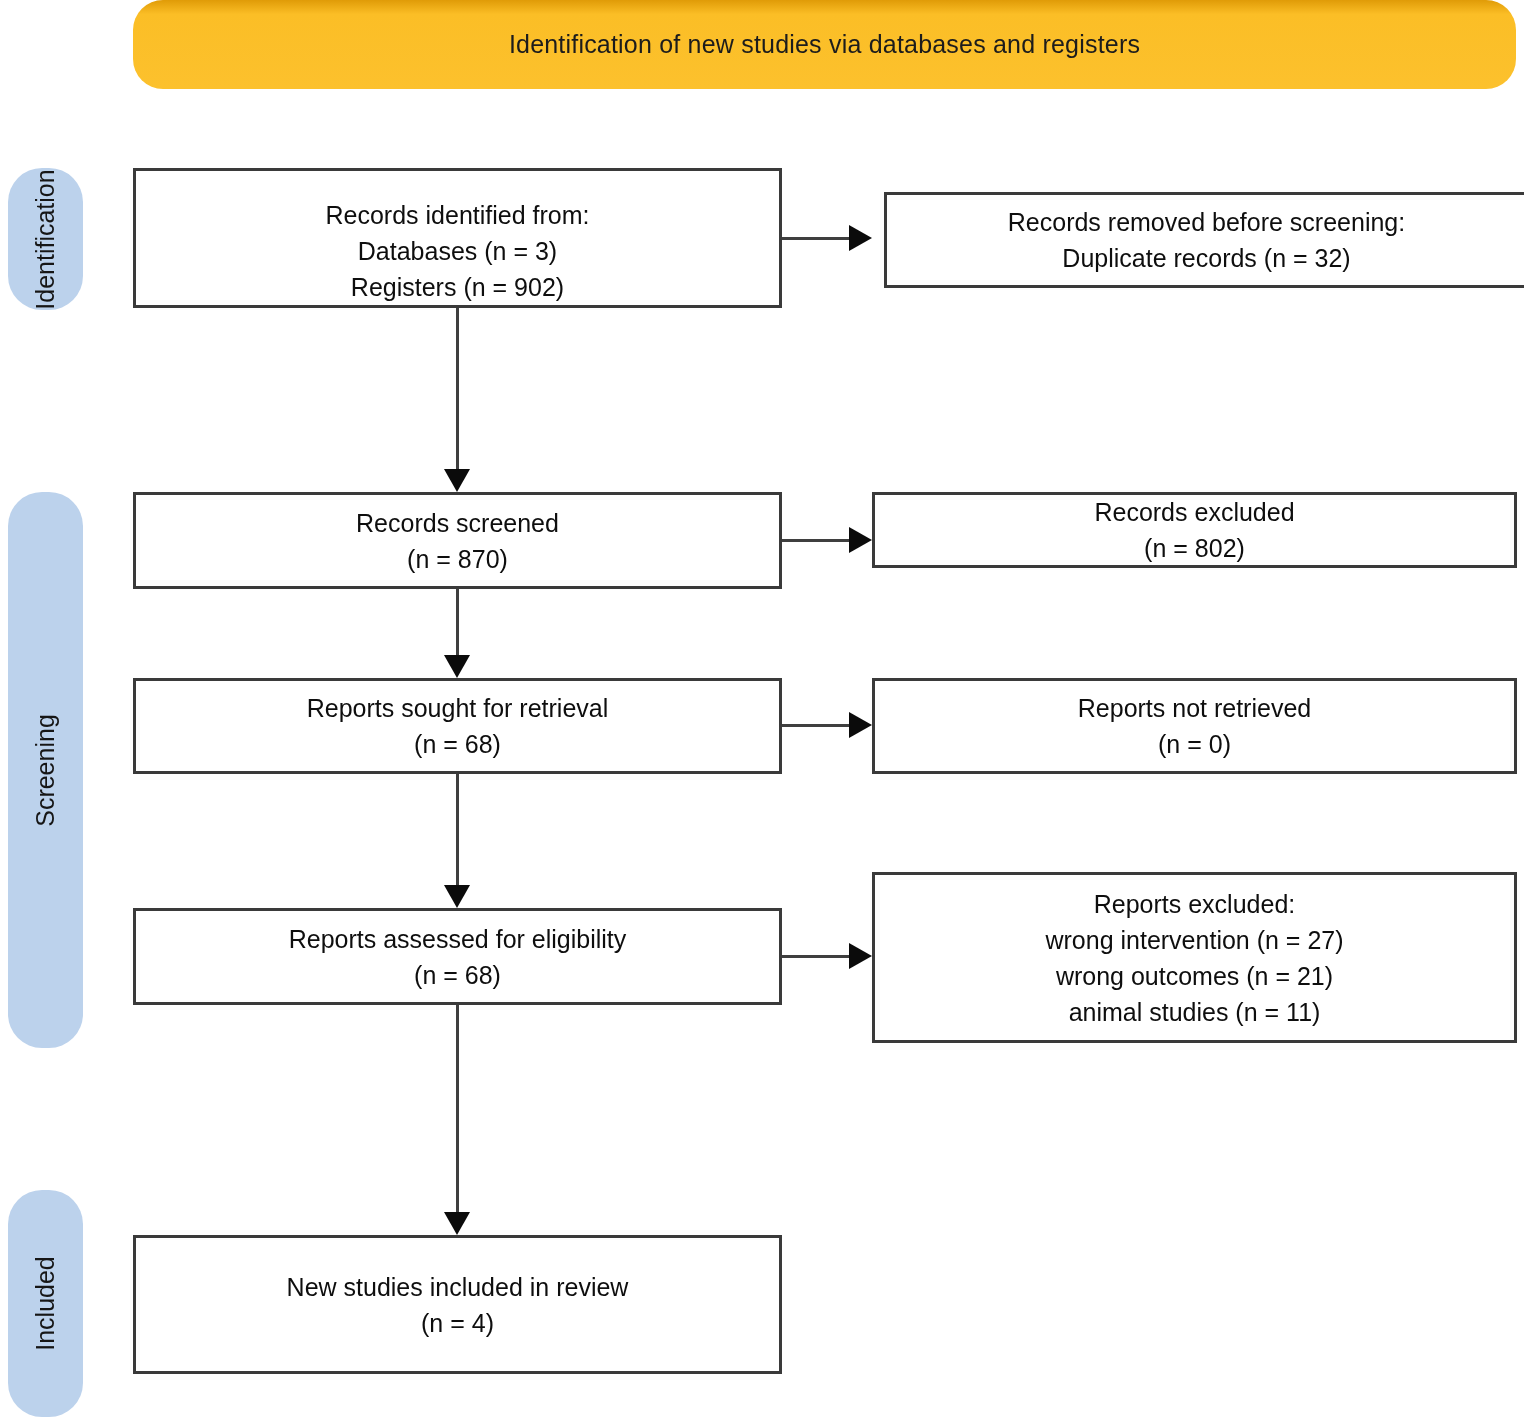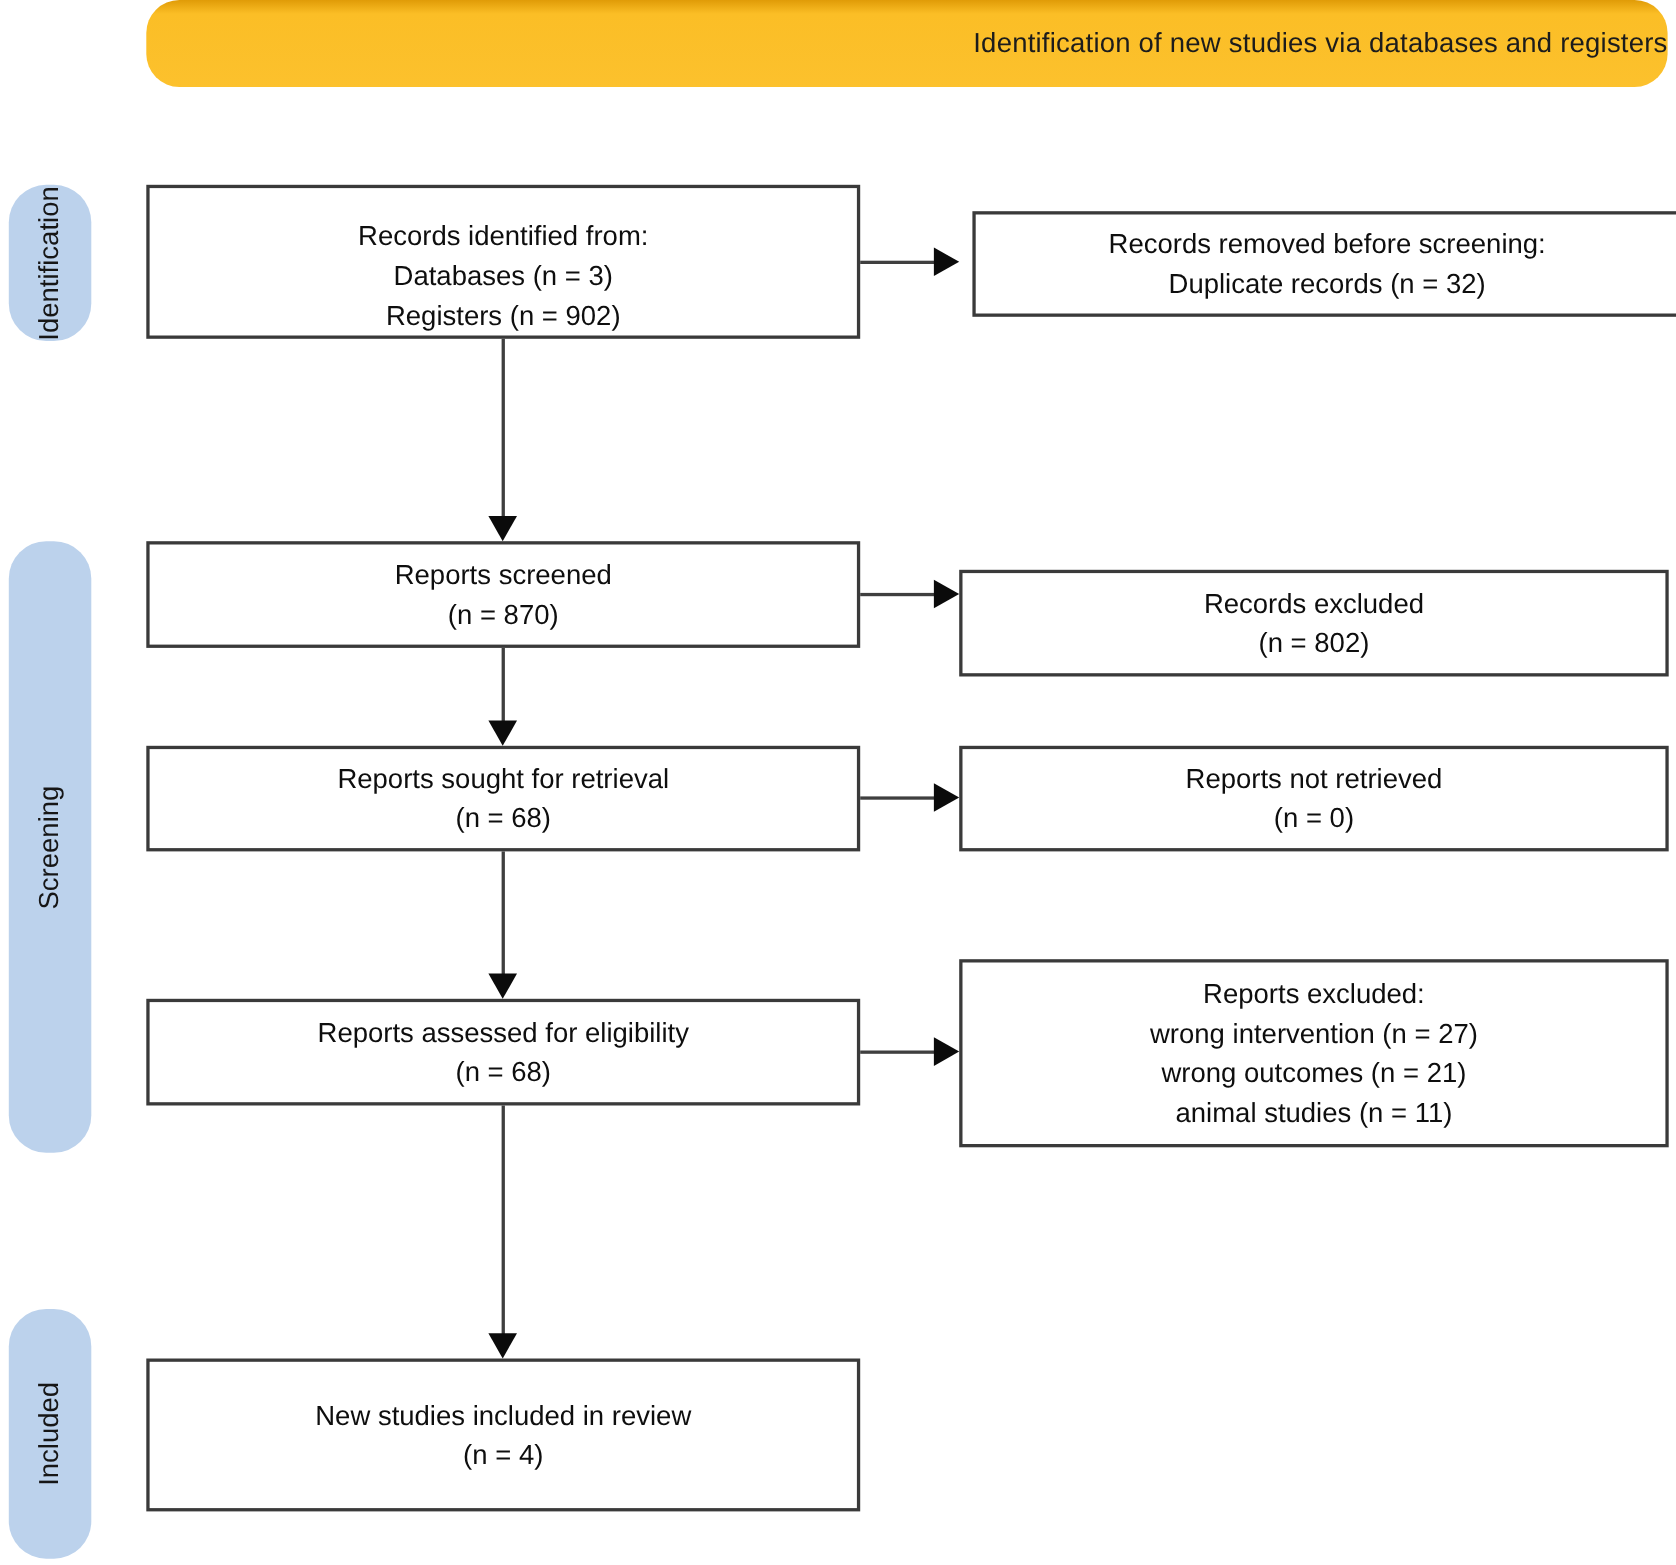--- a/index.html
+++ b/index.html
@@ -16,26 +16,26 @@
     overflow: hidden;
     color: #111111;
   }
 
   
   .banner {
     position: absolute;
     left: 133px;
     top: 0px;
     width: 1383px;
-    height: 79px;
+    height: 89px;
     border-radius: 30px;
     background: linear-gradient(180deg, #e09b07 0%, #fbbe26 16%, #fcc12d 100%);
     display: flex;
     align-items: center;
-    justify-content: flex-end;
+    justify-content: center;
   }
   .banner-title {
     font-size: 25px;
     color: #1c1c1c;
     letter-spacing: 0.2px;
   }
 
   
   .stage {
     position: absolute;
@@ -71,21 +71,21 @@
     text-align: center;
     font-size: 25px;
     line-height: 36px;
     color: #0e0e0e;
   }
   .col-left  { left: 133px; width: 649px; }
   .col-right { left: 872px; width: 645px; }
   .b-identified   { top: 168px;  height: 140px; justify-content: flex-end; }
   .b-removed      { top: 192px;  height: 96px; margin-left: 12px;  }
   .b-screened     { top: 492px;  height: 97px;  }
-  .b-excluded     { top: 518px;  height: 97px;  }
+  .b-excluded     { top: 492px;  height: 76px;  }
   .b-sought       { top: 678px;  height: 96px;  }
   .b-notretrieved { top: 678px;  height: 96px;  }
   .b-assessed     { top: 908px;  height: 97px;  }
   .b-repexcluded  { top: 872px;  height: 171px; }
   .b-included     { top: 1235px; height: 139px; text-align: center; }
 
   
   .arrow-v { position: absolute; left: 444px; width: 27px; }
   .arrow-v .shaft {
     position: absolute; left: 12px; top: 0; bottom: 22px;
@@ -136,21 +136,21 @@
   <div class="stage stage-included">
     <span class="stage-label">Included</span>
   </div>
 
   <div class="fbox col-left b-identified">
       <div>Records identified from:</div>
       <div>Databases (n = 3)</div>
       <div>Registers (n = 902)</div>
     </div>
   <div class="fbox col-left b-screened">
-      <div>Reports screened</div>
+      <div>Records screened</div>
       <div>(n = 870)</div>
     </div>
   <div class="fbox col-left b-sought">
       <div>Reports sought for retrieval</div>
       <div>(n = 68)</div>
     </div>
   <div class="fbox col-left b-assessed">
       <div>Reports assessed for eligibility</div>
       <div>(n = 68)</div>
     </div>

